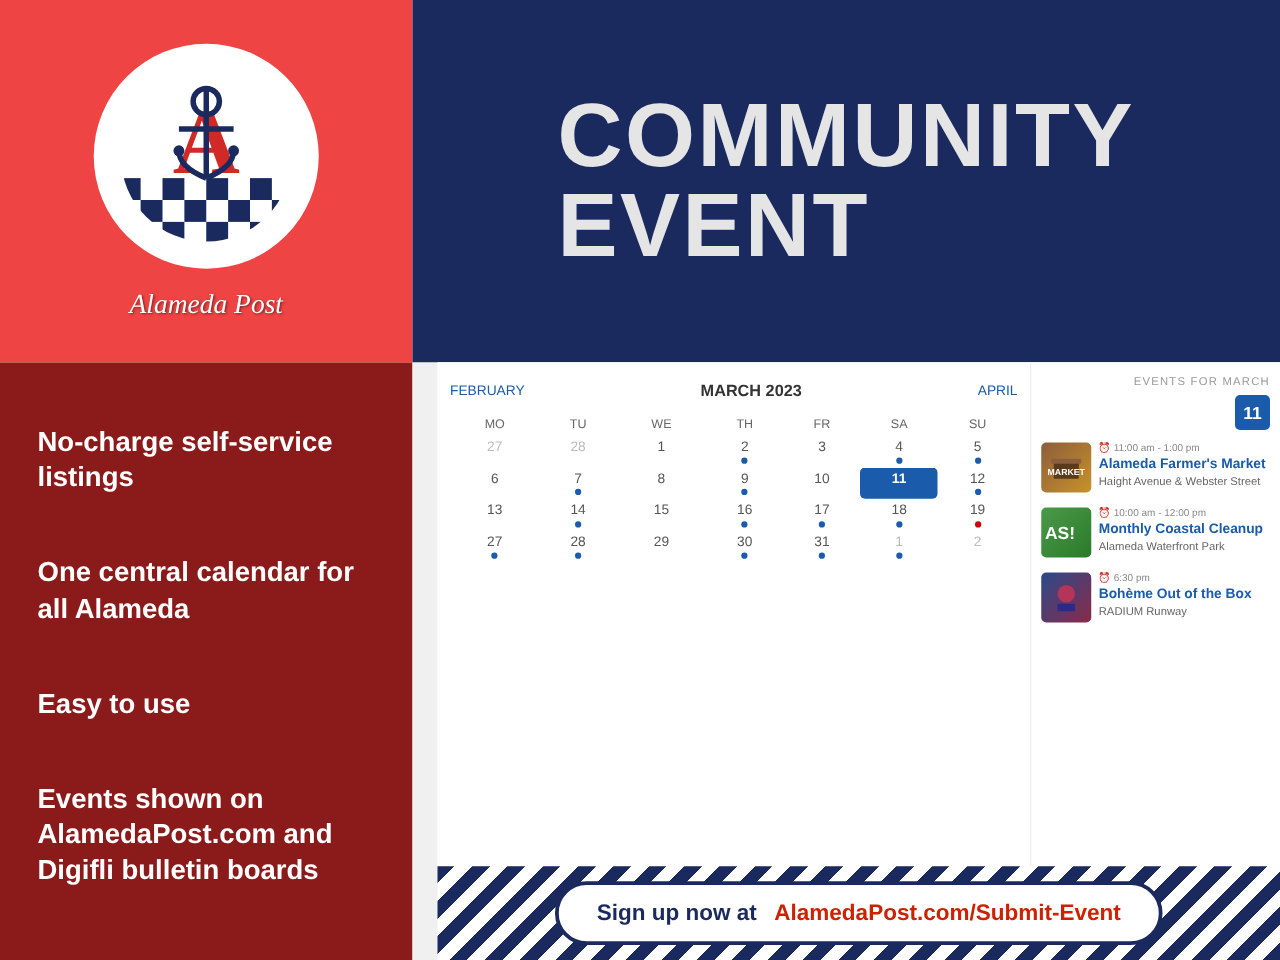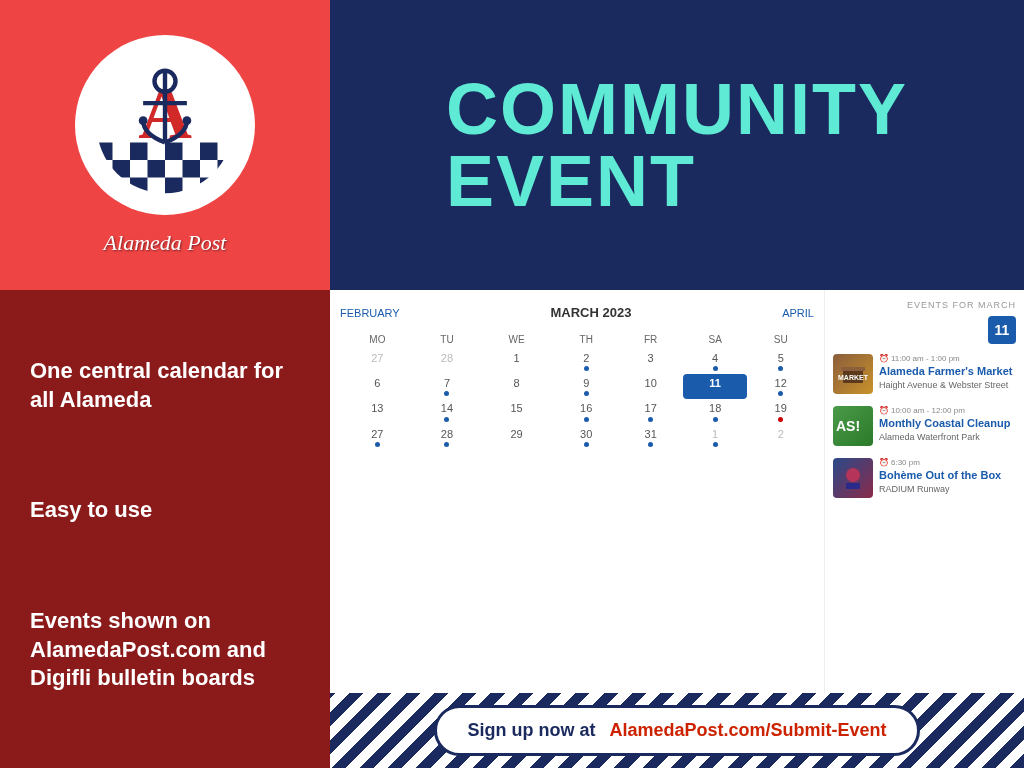--- a/index.html
+++ b/index.html
@@ -50,21 +50,21 @@
     
     .top-right {
       background-color: #1a2a5e;
       display: flex;
       align-items: center;
       justify-content: center;
       padding: 20px 30px;
     }
 
     .main-title {
-      color: #5eead4;
+      color: #e5e5e5;
       font-size: 72px;
       font-weight: 900;
       line-height: 1.0;
       text-transform: uppercase;
       letter-spacing: 2px;
     }
 
     
     .bottom-left {
       background-color: #8b1a1a;
@@ -87,20 +87,21 @@
       font-weight: bold;
       line-height: 1.3;
       margin-bottom: 8px;
     }
 
     
     .bottom-right {
       display: flex;
       flex-direction: column;
       background: #f0f0f0;
+      padding-left: 20px;
     }
 
     .calendar-events-row {
       display: flex;
       flex: 1;
       background: white;
     }
 
     .calendar-section {
       flex: 1.2;
@@ -342,20 +343,21 @@
 
   <div class="top-right">
     <div class="main-title">
       <div>COMMUNITY</div>
       <div>EVENT</div>
     </div>
   </div>
 
   <div class="bottom-left">
     <div class="feature-list">
+      <div class="feature-item">No-charge self-service listings</div>
       <div class="feature-item">One central calendar for all Alameda</div>
       <div class="feature-item">Easy to use</div>
       <div class="feature-item">Events shown on AlamedaPost.com and Digifli bulletin boards</div>
     </div>
   </div>
 
   <div class="bottom-right">
     <div class="calendar-events-row">
 
       <div class="calendar-section">

